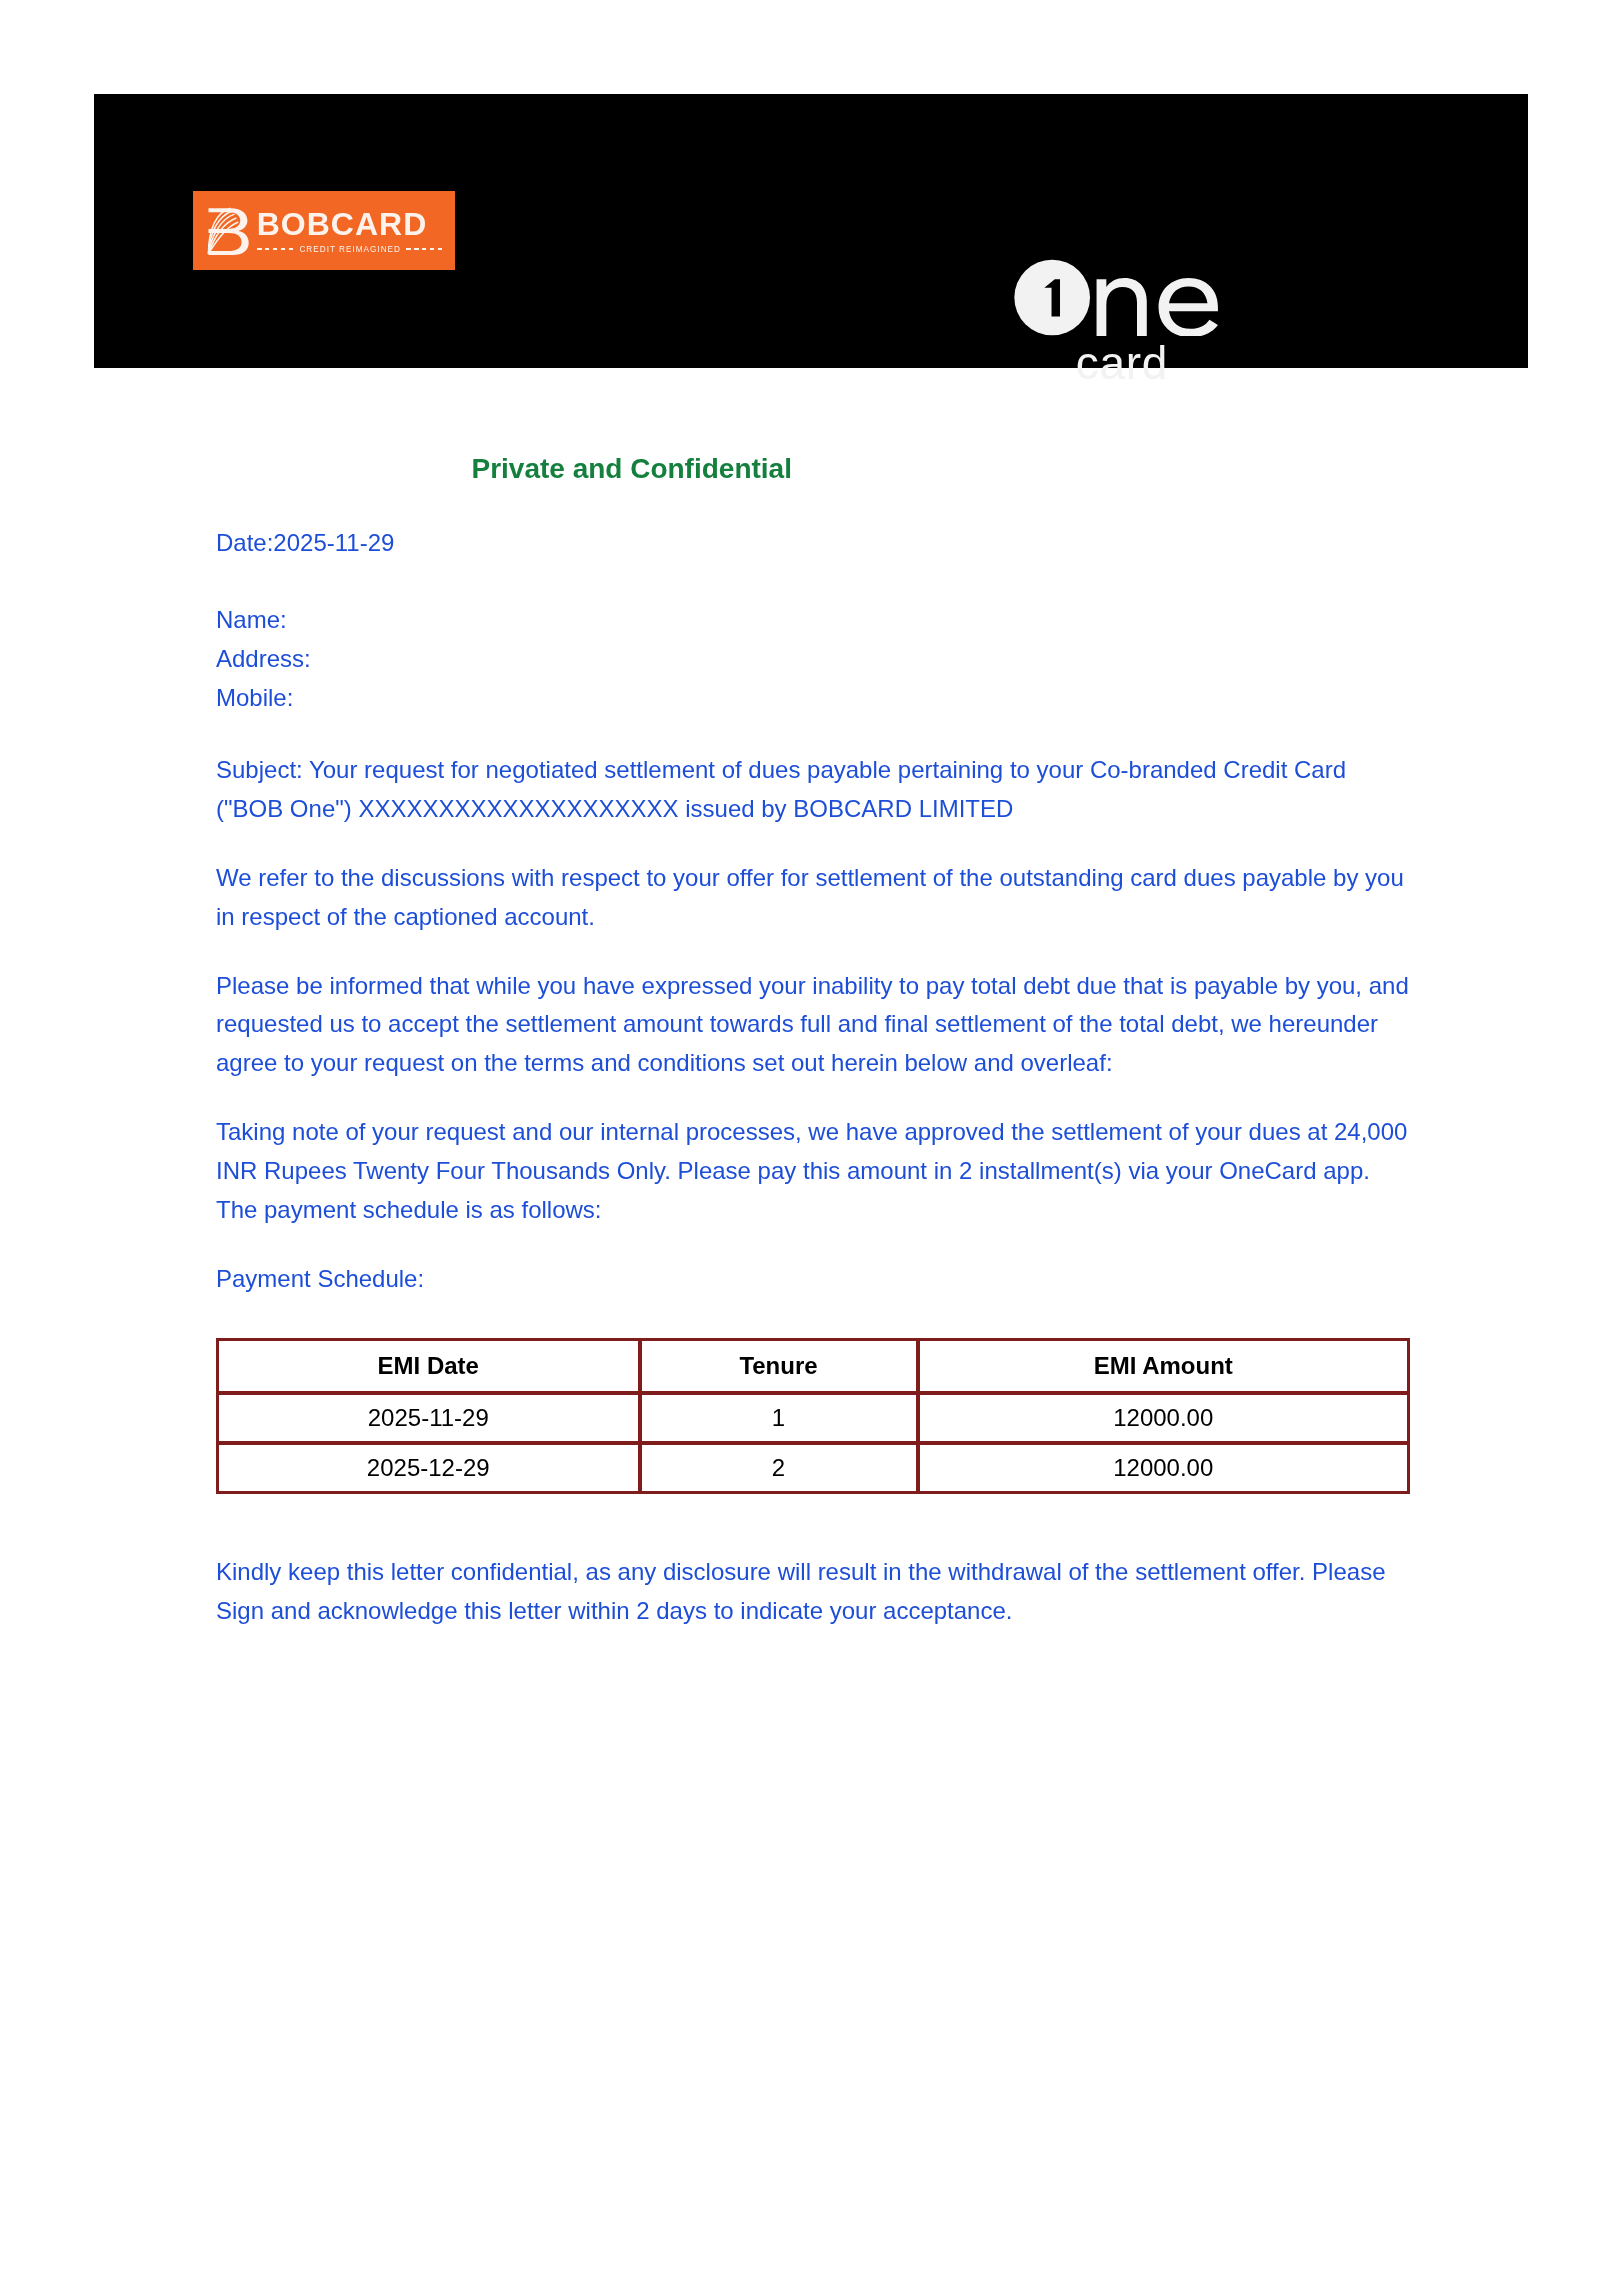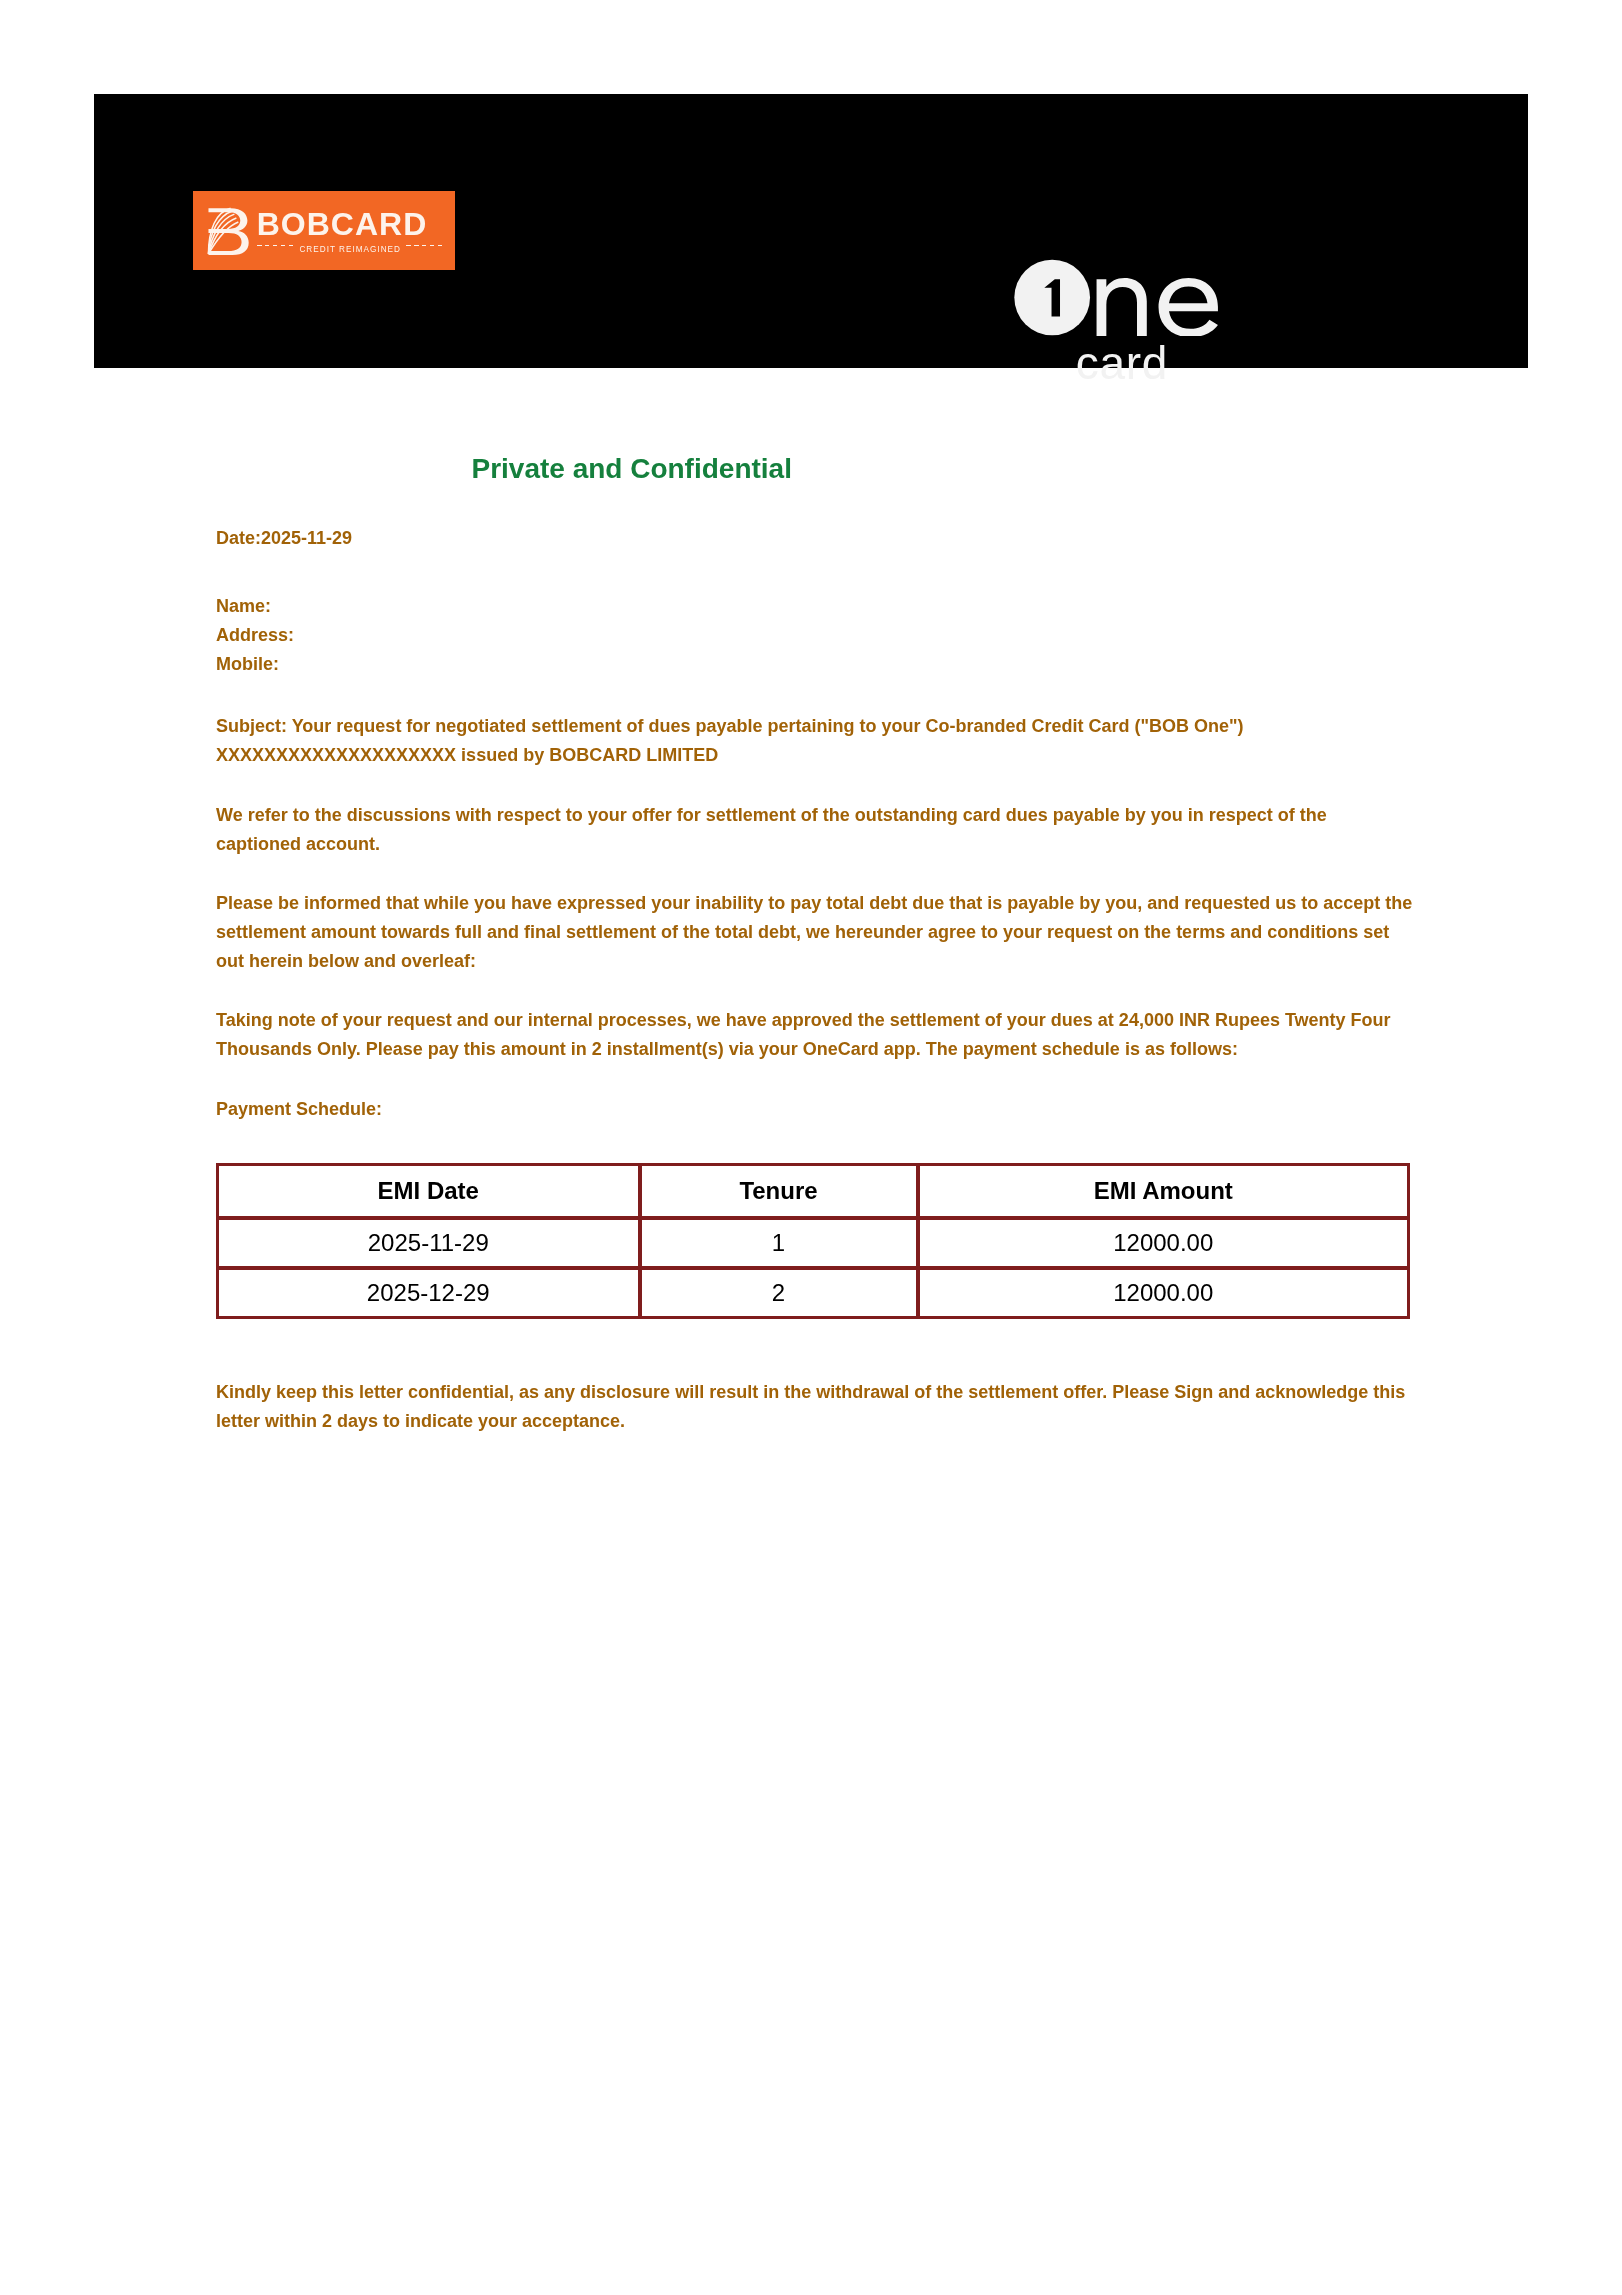--- a/index.html
+++ b/index.html
@@ -58,20 +58,21 @@
   .bob-wordmark {
     color: #FDF3EC;
     font-family: "Liberation Sans", sans-serif;
     font-weight: bold;
     font-size: 32px;
     letter-spacing: 1px;
     line-height: 1;
   }
   .bob-tagline-row {
     display: flex;
+    align-items: center;
     width: 187px;
     margin-top: 5px;
   }
   .bob-rule {
     flex: 1 1 auto;
     height: 1.3px;
     background: repeating-linear-gradient(
       to right,
       #FDF3EC 0px, #FDF3EC 4.6px,
       transparent 4.6px, transparent 7.9px);
@@ -121,26 +122,25 @@
     color: #15803d;
     font-weight: bold;
     font-size: 28px;
     font-family: "Liberation Sans", sans-serif;
     width: 851px;
     margin: 0 0 0 -9.8px;
     line-height: 1.2;
   }
   p.para {
     margin: 0;
-    color: #a16207;
-    font-size: 18px;
+    color: #1d4ed8;
+    font-size: 24px;
     line-height: 1.62;
     font-family: "Liberation Sans", sans-serif;
     white-space: pre-line;
-    font-weight: bold;
   }
   .sp-58 { height: 38px; }
   .sp-46 { height: 30px; }
   .sp-50 { height: 33px; }
   .sp-60 { height: 39px; }
   .sp-90 { height: 59px; }
 
   
   .schedule-table {
     border-collapse: collapse;

